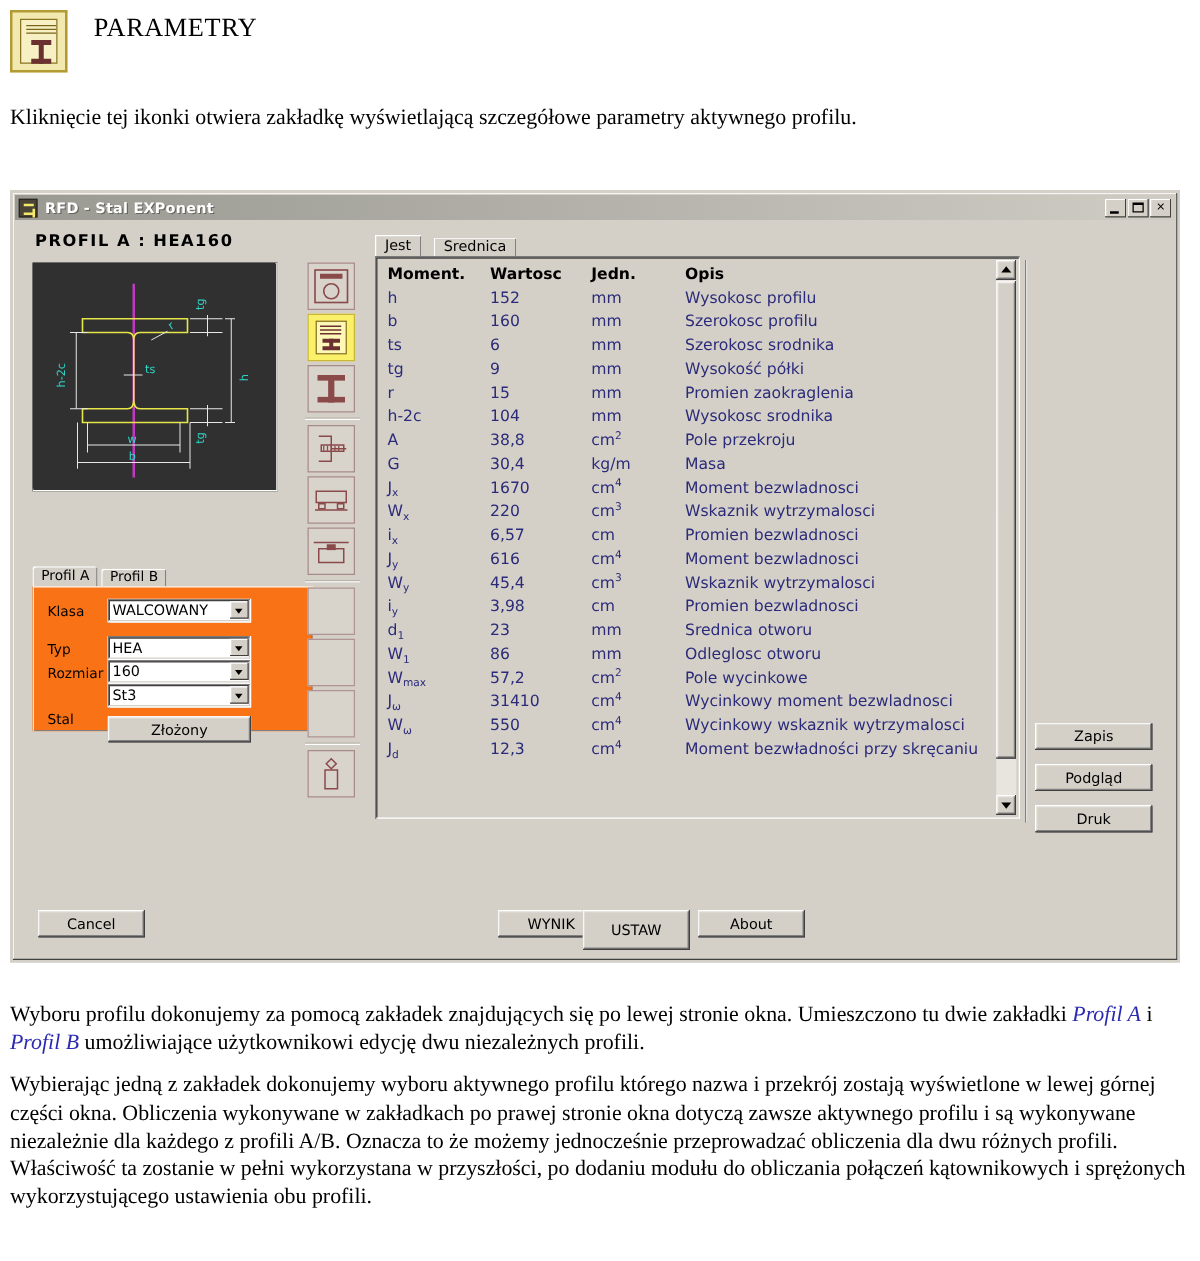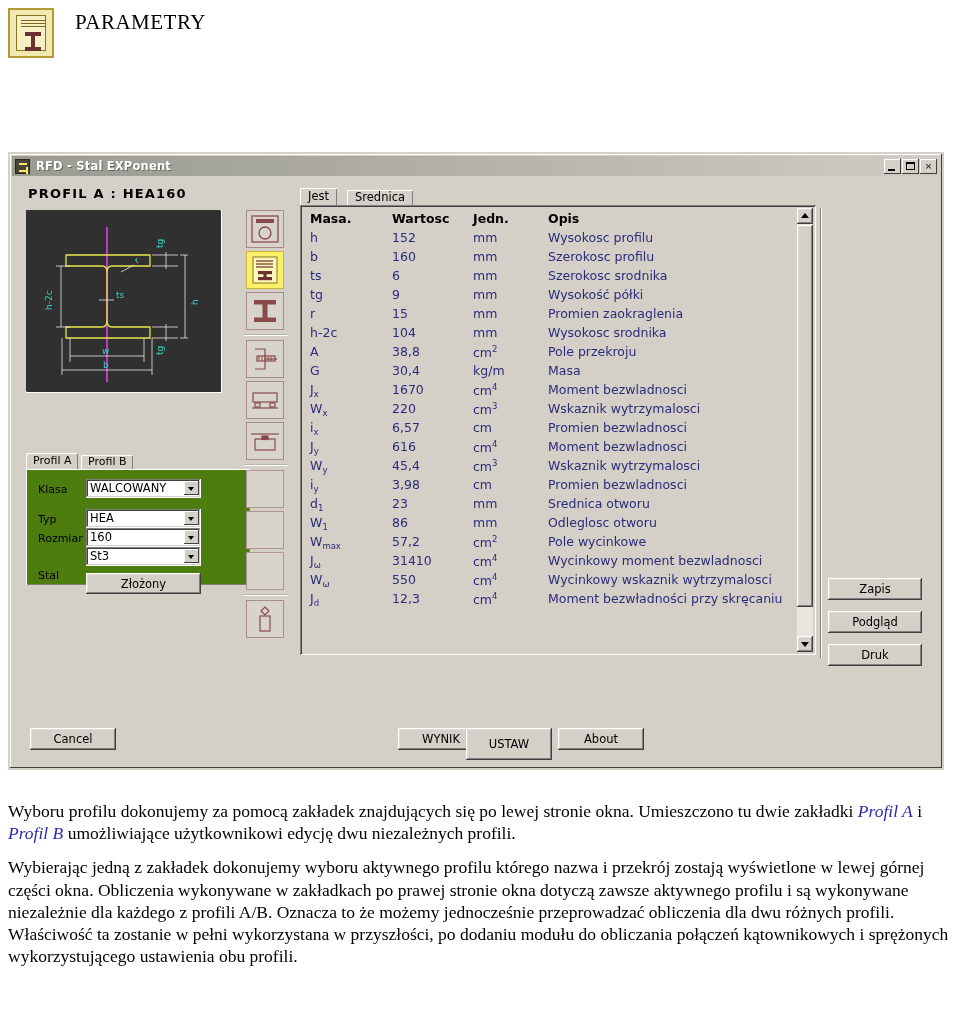--- a/index.html
+++ b/index.html
@@ -137,21 +137,21 @@
     font-size: 11px; padding: 0 7px; background: #d4d0c8;
     box-shadow: inset 1px 1px 0 #ffffff, inset -1px 0 0 #808080;
     border-top-left-radius: 2px; border-top-right-radius: 2px;
   }
   .ptab.a { left: 0; }
   .ptab.b { left: 55px; top: 2px; height: 15px; line-height: 14px; }
 
   .pgroup {
     position: absolute; left: 14px; top: 291px; width: 224px; height: 116px;
     box-shadow: inset 1px 1px 0 #ffffff, inset -1px -1px 0 #808080;
-    background: #4d7c0f;
+    background: #f97316;
   }
   .fld-label {
     position: absolute; font-size: 11px;
   }
   .combo {
     position: absolute; height: 19px; background: #ffffff;
     box-shadow: inset -1px -1px 0 #ffffff, inset 1px 1px 0 #808080, inset -2px -2px 0 #d4d0c8, inset 2px 2px 0 #404040;
     box-sizing: border-box;
   }
   .combo .cval {
@@ -281,20 +281,21 @@
         <div class="ln l2"></div>
         <div class="ln l3"></div>
         <div class="ibeam-top"></div>
         <div class="ibeam-web"></div>
         <div class="ibeam-bot"></div>
       </div>
     </div>
     <div class="doc-title">PARAMETRY</div>
   </div>
 
+  <div class="doc-lead">Kliknięcie tej ikonki  otwiera zakładkę wyświetlającą szczegółowe parametry aktywnego profilu.</div>
 
   <div class="app-window">
 
     <div class="titlebar">
       <div class="tb-icon">
         <div class="tb-ibeam"></div>
       </div>
       <div class="tb-title">RFD - Stal EXPonent</div>
       <div class="tb-buttons">
         <div class="tb-btn min"></div>
@@ -475,21 +476,21 @@
       </div>
 
       <div class="rtabs">
         <div class="rtab jest">Jest</div>
         <div class="rtab projekt">Srednica</div>
       </div>
 
       <div class="tablepane">
         <div class="tbl" id="tbl">
           <div class="trow head">
-            <span class="c c-param">Masa.</span>
+            <span class="c c-param">Moment.</span>
             <span class="c c-val">Wartosc</span>
             <span class="c c-unit">Jedn.</span>
             <span class="c c-desc">Opis</span>
           </div>
         <div class="trow">
               <span class="c c-param">h</span>
               <span class="c c-val">152</span>
               <span class="c c-unit">mm</span>
               <span class="c c-desc">Wysokosc profilu</span>
             </div>

